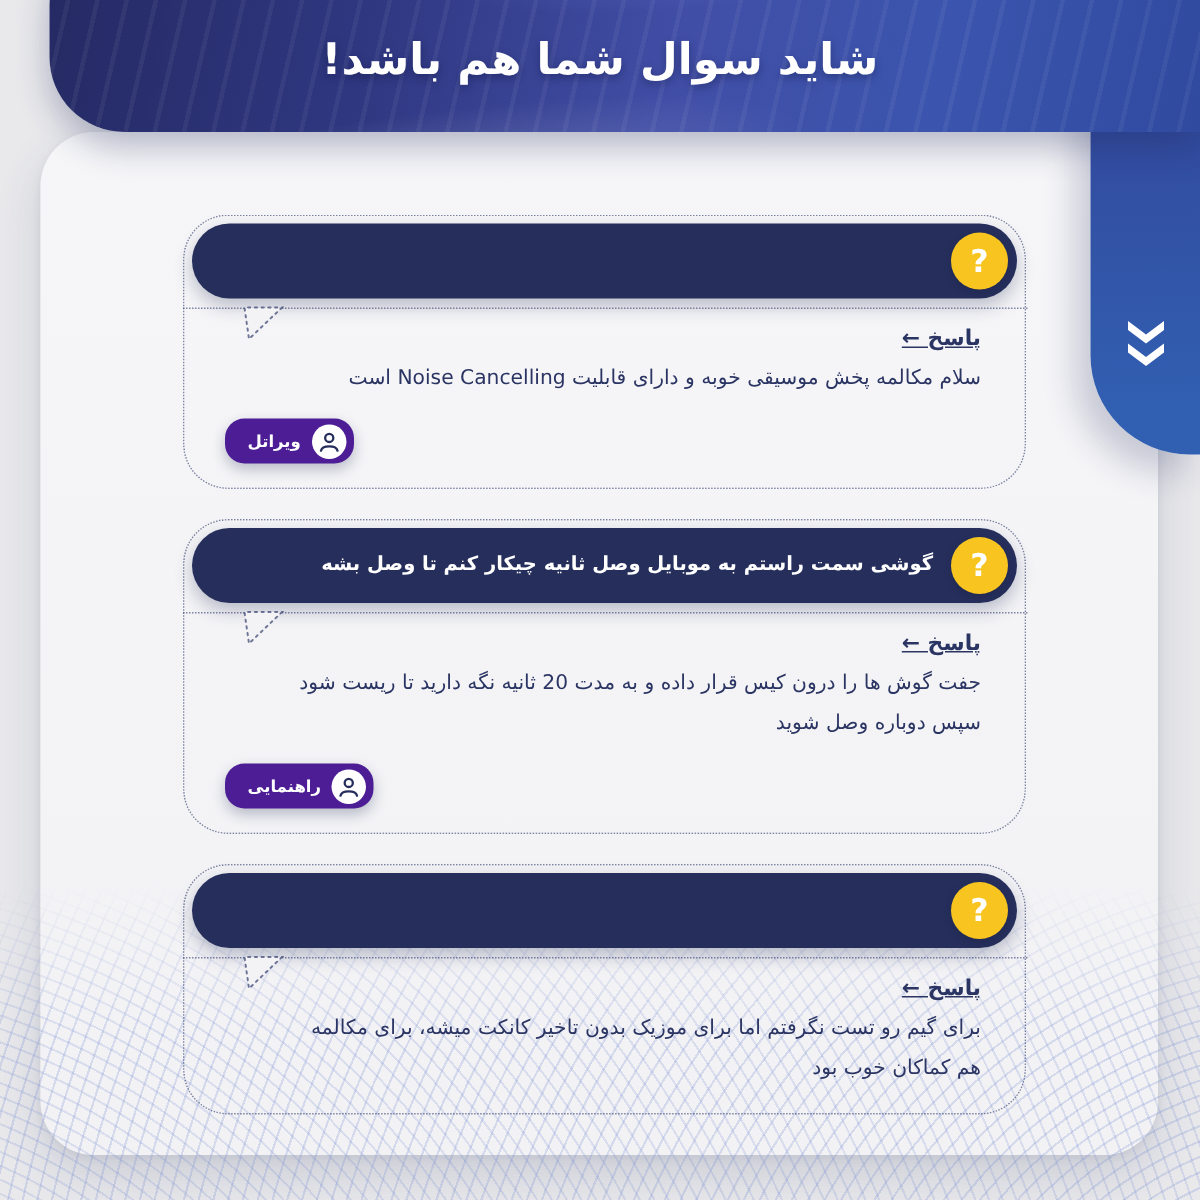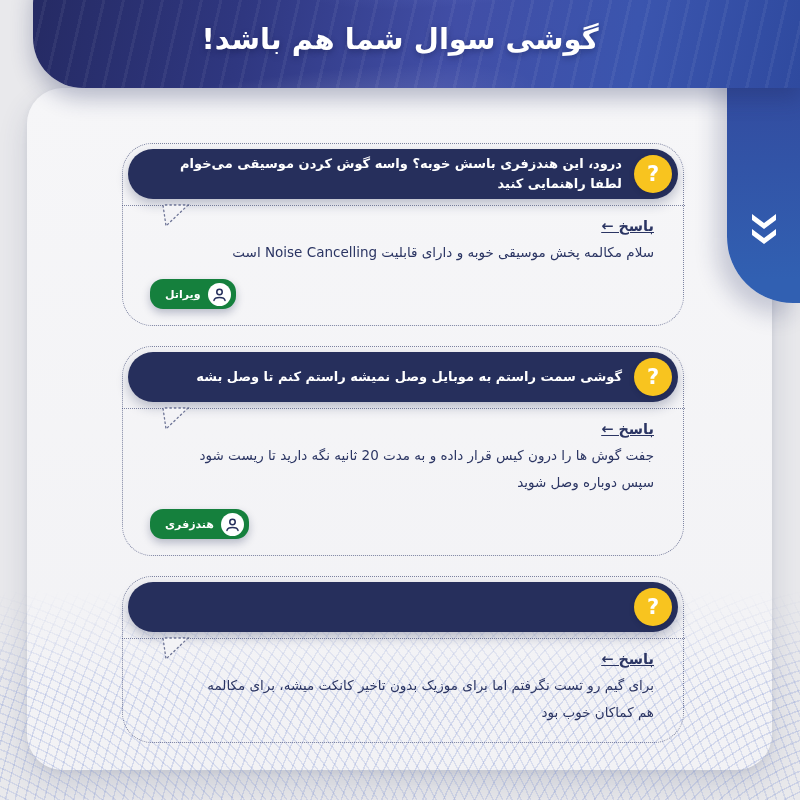--- a/index.html
+++ b/index.html
@@ -95,53 +95,52 @@
   }
   .tail { position:absolute; left:38px; top:60px; z-index:2; }
 
   .answer { direction:rtl; text-align:right; padding:12px 24px 16px 22px; color:#2b3563; }
   .answer-label { font-size:14.5px; font-weight:bold; margin-bottom:5px;text-decoration:underline; }
   .answer-text { font-size:13.5px; font-weight:500; line-height:2.0; white-space:pre-line; }
 
   .user-row { display:flex; justify-content:flex-end; margin-top:13px; } 
   .user-pill {
     direction:rtl; display:flex; align-items:center; gap:7px;
-    background:#15803d; border-radius:13px; height:30px;
+    background:#4c1d95; border-radius:13px; height:30px;
     padding:3px 5px 3px 15px;
     box-shadow:0 4px 9px rgba(25,35,80,.28);
   }
   .user-icon-wrap {
     width:23px; height:23px; border-radius:50%; background:#ffffff;
     display:flex; align-items:center; justify-content:center;
   }
   .user-name { color:#ffffff; font-size:11px; font-weight:bold; white-space:nowrap; }
 </style>
 </head>
 <body>
 
 <div class="waves"></div>
 
 <div class="card"></div>
 
 <div class="header"></div>
-<div class="title">گوشی سوال شما هم باشد!</div>
+<div class="title">شاید سوال شما هم باشد!</div>
 
 <div class="side-tab">
   <svg class="chevrons" viewBox="0 0 28 34">
     <path d="M2 2 L14 11 L26 2 L26 8 L14 17 L2 8 Z" fill="#ffffff"></path>
     <path d="M2 17 L14 26 L26 17 L26 23 L14 32 L2 23 Z" fill="#ffffff"></path>
   </svg>
 </div>
 
 <div class="content">
 
   <div class="qa-block">
     <div class="q-pill">
       <span class="q-icon">?</span>
-      <span class="q-text">درود، این هندزفری باسش خوبه؟ واسه گوش کردن موسیقی می‌خوام لطفا راهنمایی کنید</span>
     </div>
     <div class="q-divider"></div>
     <svg class="tail" width="30" height="24" viewBox="0 0 30 24">
       <path d="M27 1 L5 22 L2 1 Z" fill="#f3f3f6" stroke="rgba(53,63,110,.7)" stroke-width="1.3" stroke-dasharray="1.5 3" stroke-linecap="round"></path>
     </svg>
     <div class="answer">
       <div class="answer-label">پاسخ ←</div>
       <div class="answer-text">سلام مکالمه پخش موسیقی خوبه و دارای قابلیت Noise Cancelling است</div>
       <div class="user-row">
         <div class="user-pill">
@@ -153,39 +152,39 @@
           </span>
           <span class="user-name">ویراتل</span>
         </div>
       </div>
     </div>
   </div>
 
   <div class="qa-block">
     <div class="q-pill">
       <span class="q-icon">?</span>
-      <span class="q-text">گوشی سمت راستم به موبایل وصل نمیشه راستم کنم تا وصل بشه</span>
+      <span class="q-text">گوشی سمت راستم به موبایل وصل ثانیه چیکار کنم تا وصل بشه</span>
     </div>
     <div class="q-divider"></div>
     <svg class="tail" width="30" height="24" viewBox="0 0 30 24">
       <path d="M27 1 L5 22 L2 1 Z" fill="#f3f3f6" stroke="rgba(53,63,110,.7)" stroke-width="1.3" stroke-dasharray="1.5 3" stroke-linecap="round"></path>
     </svg>
     <div class="answer">
       <div class="answer-label">پاسخ ←</div>
       <div class="answer-text">جفت گوش ها را درون کیس قرار داده و به مدت 20 ثانیه نگه دارید تا ریست شود
 سپس دوباره وصل شوید</div>
       <div class="user-row">
         <div class="user-pill">
           <span class="user-icon-wrap">
             <svg width="17" height="17" viewBox="0 0 20 20">
               <circle cx="10" cy="7" r="3.2" fill="none" stroke="#262f5c" stroke-width="1.8"></circle>
               <path d="M3.5 17 C4.5 12.5 15.5 12.5 16.5 17" fill="none" stroke="#262f5c" stroke-width="1.8" stroke-linecap="round"></path>
             </svg>
           </span>
-          <span class="user-name">هندزفری</span>
+          <span class="user-name">راهنمایی</span>
         </div>
       </div>
     </div>
   </div>
 
   <div class="qa-block">
     <div class="q-pill">
       <span class="q-icon">?</span>
     </div>
     <div class="q-divider"></div>

